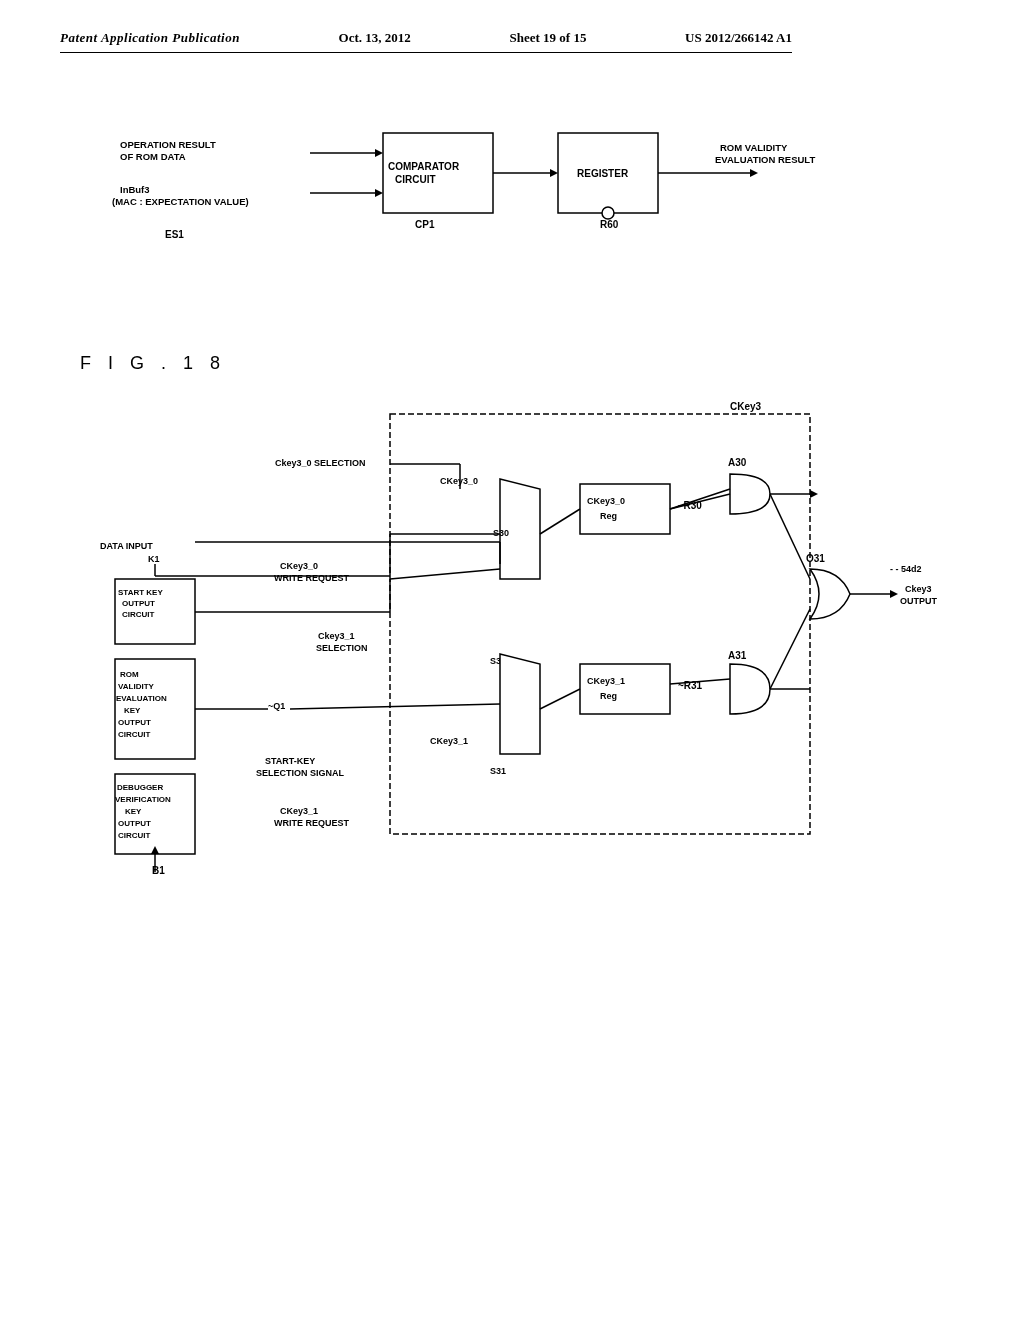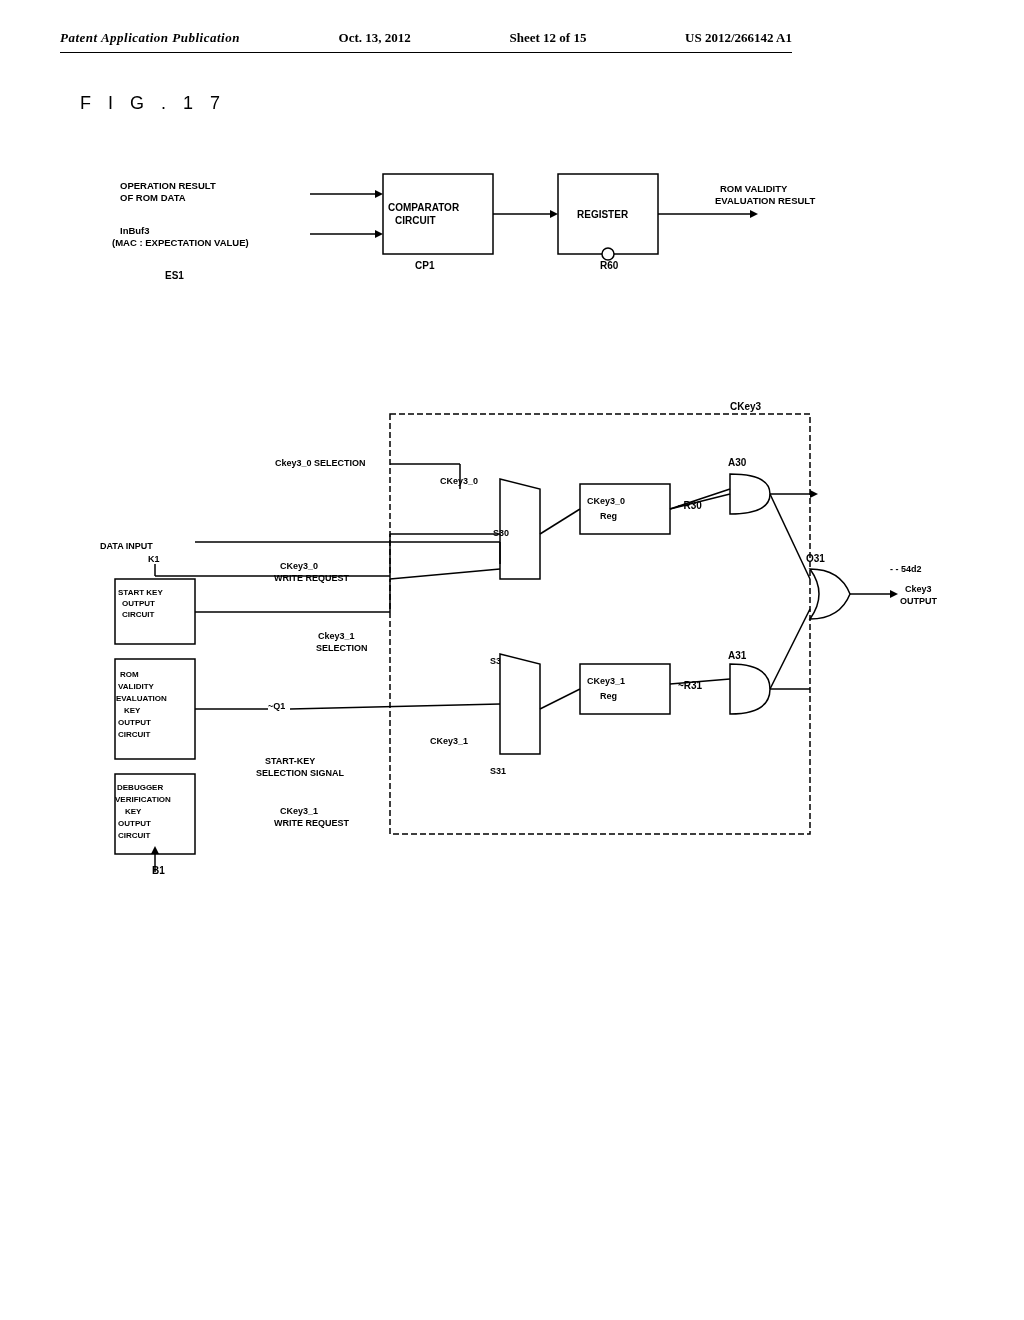--- a/index.html
+++ b/index.html
@@ -53,26 +53,25 @@
     }
   </style>
 </head>
 <body>
 
 <div class="page">
 
   <div class="header">
     <span class="header-left">Patent Application Publication</span>
     <span class="header-center">Oct. 13, 2012</span>
-    <span class="header-center">Sheet 12 of 15</span>
+    <span class="header-center">Sheet 19 of 15</span>
     <span class="header-right">US 2012/266142 A1</span>
   </div>
 
   <div class="fig-section">
-    <div class="fig-title">F I G . 1 7</div>
 
     <svg width="750" height="200" style="margin-left:50px; display:block;">
 
       <text x="10" y="55" font-family="Arial" font-size="9.5" font-weight="bold">OPERATION RESULT</text>
       <text x="10" y="67" font-family="Arial" font-size="9.5" font-weight="bold">OF ROM DATA</text>
 
       <text x="10" y="100" font-family="Arial" font-size="9.5" font-weight="bold">InBuf3</text>
       <text x="2" y="112" font-family="Arial" font-size="9.5" font-weight="bold">(MAC : EXPECTATION VALUE)</text>
 
       <text x="55" y="145" font-family="Arial" font-size="10" font-weight="bold">ES1</text>
@@ -105,20 +104,21 @@
       <polygon points="640,76 648,80 640,84" fill="#000"></polygon>
 
       <text x="610" y="58" font-family="Arial" font-size="9.5" font-weight="bold">ROM VALIDITY</text>
       <text x="605" y="70" font-family="Arial" font-size="9.5" font-weight="bold">EVALUATION RESULT</text>
 
       <line x1="548" y1="80" x2="548" y2="80" stroke="#000" stroke-width="1"></line>
     </svg>
   </div>
 
   <div class="fig-section">
+    <div class="fig-title">F I G . 1 8</div>
 
     <svg width="900" height="520" style="margin-left:20px; display:block;">
 
       <rect x="310" y="20" width="420" height="420" fill="white" stroke="#000" stroke-width="1.5" stroke-dasharray="6,3"></rect>
       <text x="650" y="16" font-family="Arial" font-size="10" font-weight="bold">CKey3</text>
 
       <text x="195" y="72" font-family="Arial" font-size="9" font-weight="bold">Ckey3_0 SELECTION</text>
       <line x1="310" y1="70" x2="380" y2="70" stroke="#000" stroke-width="1.5"></line>
       <line x1="380" y1="70" x2="380" y2="95" stroke="#000" stroke-width="1.5"></line>
 

